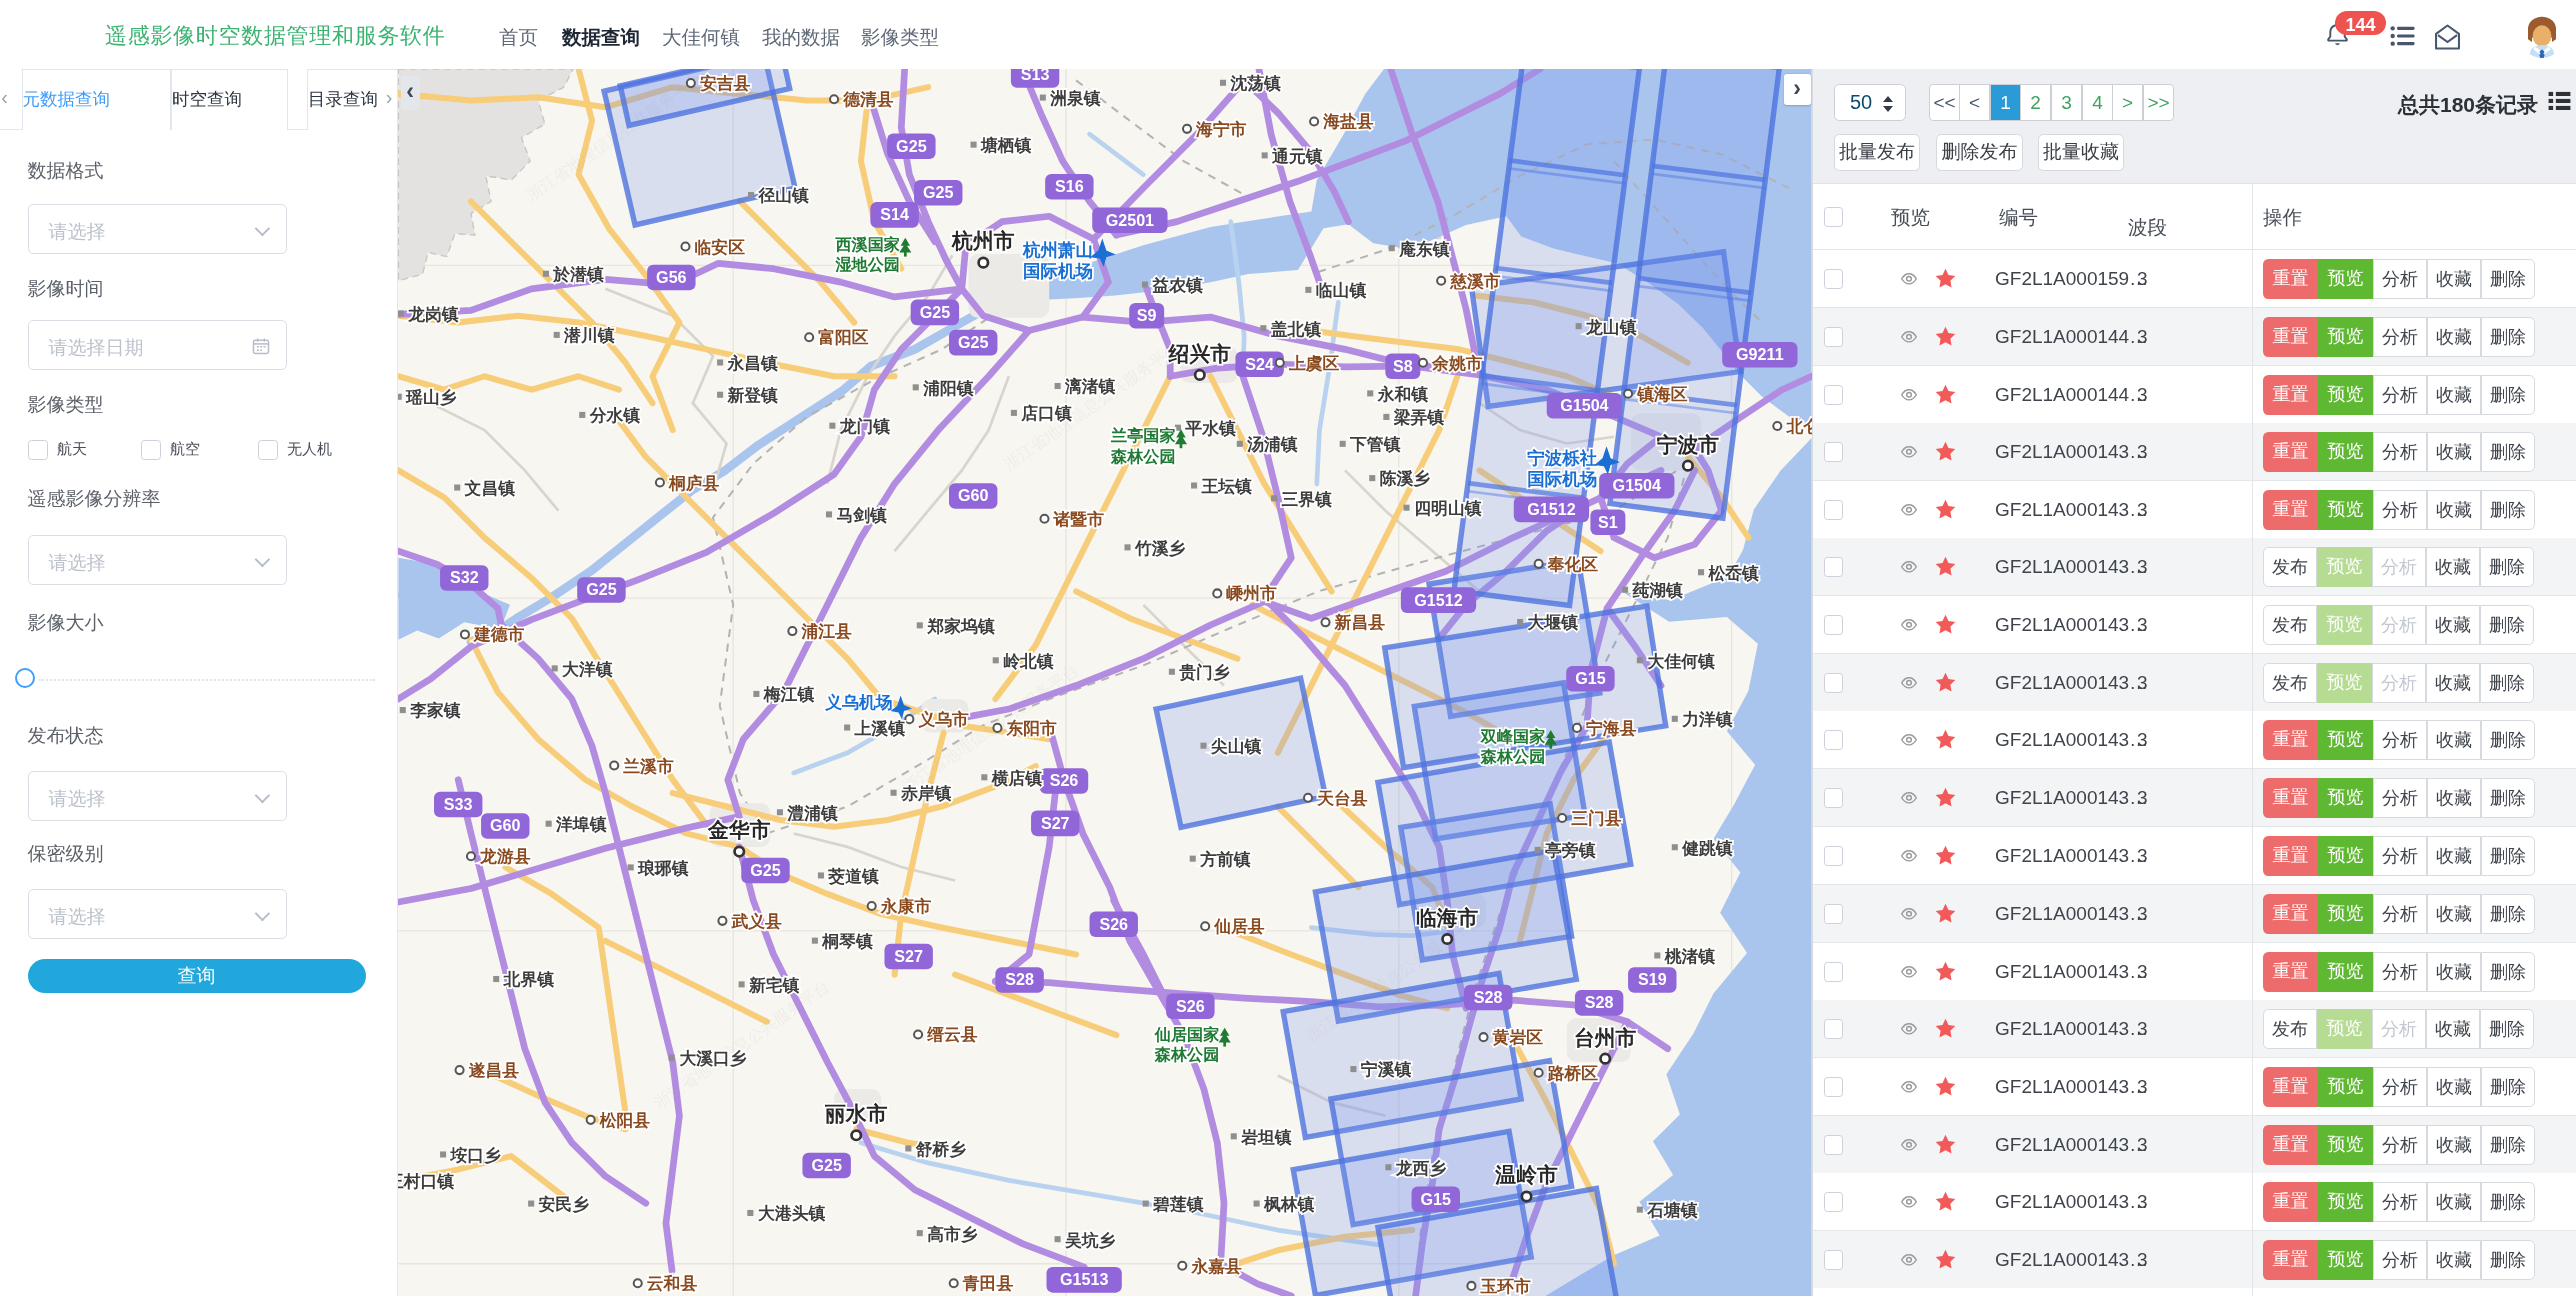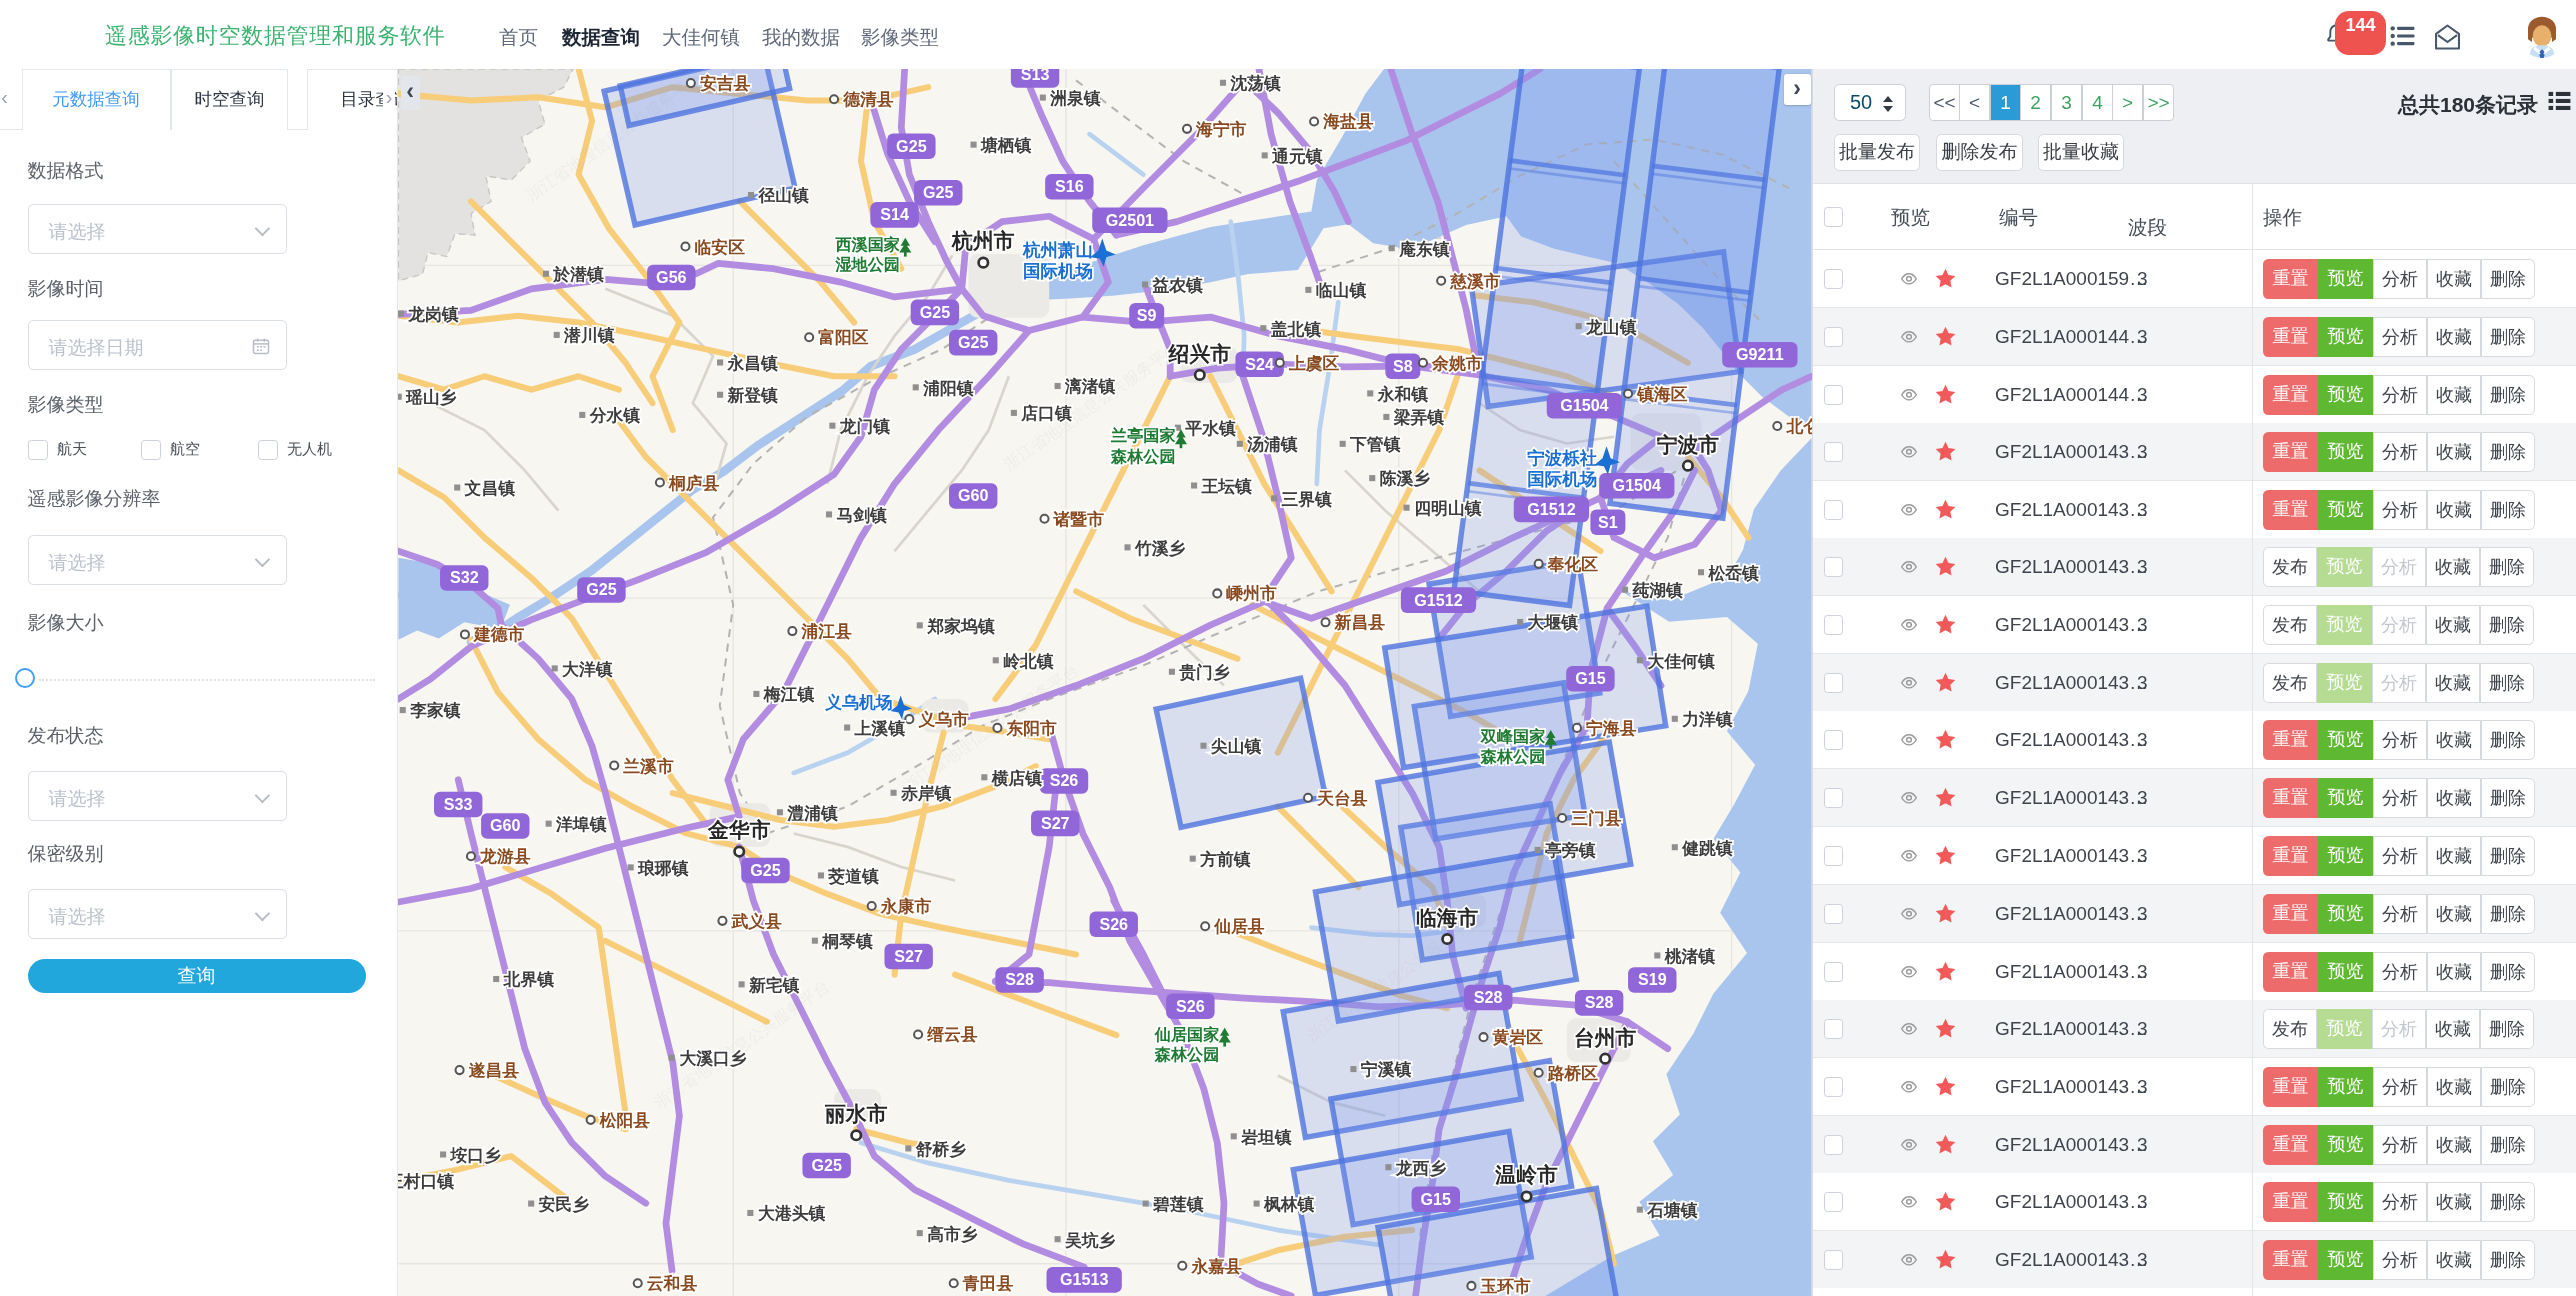--- a/index.html
+++ b/index.html
@@ -1,21 +1,21 @@
 <!DOCTYPE html>
 <html style="font-size:10.8px"><head><meta charset="utf-8"><title>遥感影像时空数据管理和服务软件</title>
 <style>
 *{margin:0;padding:0;box-sizing:border-box}
 html,body{width:2576px;height:1297px;overflow:hidden;font-family:"Liberation Sans",sans-serif;background:#fff}
 .hdr{position:absolute;left:0;top:0;width:2576px;height:69px;background:#fff;z-index:30}
 .title{position:absolute;left:105px;top:21px;font-size:22px;color:#3cb371;letter-spacing:0.7px}
 .nav{position:absolute;top:23.5px;font-size:19.5px;color:#5e6878}
 .sidebar{position:absolute;left:0;top:69px;width:398px;height:1227px;background:#fff;z-index:20;border-right:0.7px solid #e2e5ea;overflow:hidden}
 .tabbar{position:absolute;left:0;top:0;width:398px;height:61px;border-bottom:1.3px solid #e2e7ef}
-.tab{position:absolute;top:0;height:61px;line-height:59px;text-align:center;font-size:17.5px;color:#2d3442;background:#fff;border:0.7px solid #e2e7ef;border-bottom:none}
+.tab{position:absolute;top:0;height:61px;line-height:59px;font-size:17.5px;color:#2d3442;background:#fff;border:0.7px solid #e2e7ef;border-bottom:none}
 .lbl{position:absolute;left:27.6px;font-size:19px;color:#5b6069}
 .sel{position:absolute;left:27.6px;width:259px;height:50px;border:1.3px solid #d9dde4;border-radius:5.4px;background:#fff}
 .ph{position:absolute;left:20px;top:13.5px;font-size:19px;color:#bcc2cc}
 .chev{position:absolute;right:17.5px;top:17.5px;width:10.8px;height:10.8px;border-right:2px solid #b6bcc6;border-bottom:2px solid #b6bcc6;transform:rotate(45deg)}
 .ckb{position:absolute;width:20px;height:20px;border:1.3px solid #ccd1da;border-radius:3.4px;background:#fff}
 .cklbl{position:absolute;font-size:15px;color:#4a4f58}
 .map{position:absolute;left:398px;top:69px;width:1414px;height:1227px;overflow:hidden;z-index:10}
 .rp{position:absolute;left:1812px;top:69px;width:764px;height:1227px;background:#edeff3;z-index:20;border-left:0.7px solid #d8dbe0;overflow:hidden}
 .pgbox{position:absolute;background:#fff;border:1.3px solid #ccd0d6;border-radius:5.4px}
 .pgc{position:absolute;top:15px;width:31px;text-align:center;font-size:19px;color:#3da15f;height:37px;line-height:36px;background:#fff;border:0.7px solid #ccd0d6}
@@ -37,21 +37,21 @@
   <div class="title">遥感影像时空数据管理和服务软件</div>
   <div class="nav" style="left:499px">首页</div>
   <div class="nav" style="left:562px;color:#1d2634;font-weight:bold">数据查询</div>
   <div class="nav" style="left:662px">大佳何镇</div>
   <div class="nav" style="left:762px">我的数据</div>
   <div class="nav" style="left:861px">影像类型</div>
   <svg width="27" height="30" viewBox="0 0 24 24" style="position:absolute;left:2324px;top:19px">
       <path d="M12 2a1.6 1.6 0 0 1 1.6 1.6v.6A6.4 6.4 0 0 1 18.4 10v4.2l1.8 2.6a.7.7 0 0 1-.6 1.1H4.4a.7.7 0 0 1-.6-1.1l1.8-2.6V10a6.4 6.4 0 0 1 4.8-5.8v-.6A1.6 1.6 0 0 1 12 2z" fill="none" stroke="#47566b" stroke-width="1.7"></path>
       <path d="M9.8 20.3a2.3 2.3 0 0 0 4.4 0z" fill="#47566b"></path>
     </svg>
-    <div style="position:absolute;left:2335px;top:10.8px;width:51px;height:44px;border-radius:14px;background:#ef5350;color:#fff;font-size:18px;font-weight:bold;text-align:center;line-height:28px">144</div>
+    <div style="position:absolute;left:2335px;top:10.8px;width:51px;height:24px;border-radius:14px;background:#ef5350;color:#fff;font-size:18px;font-weight:bold;text-align:center;line-height:28px">144</div>
     <svg width="27" height="24" viewBox="0 0 24 22" style="position:absolute;left:2389px;top:24px">
       <g fill="#47566b">
         <circle cx="3" cy="4" r="2"></circle>
         <circle cx="3" cy="11" r="2"></circle>
         <circle cx="3" cy="18" r="2"></circle>
         <rect x="7" y="2.6" width="16" height="2.8" rx="1"></rect>
         <rect x="7" y="9.6" width="16" height="2.8" rx="1"></rect>
         <rect x="7" y="16.6" width="16" height="2.8" rx="1"></rect>
       </g>
     </svg>

